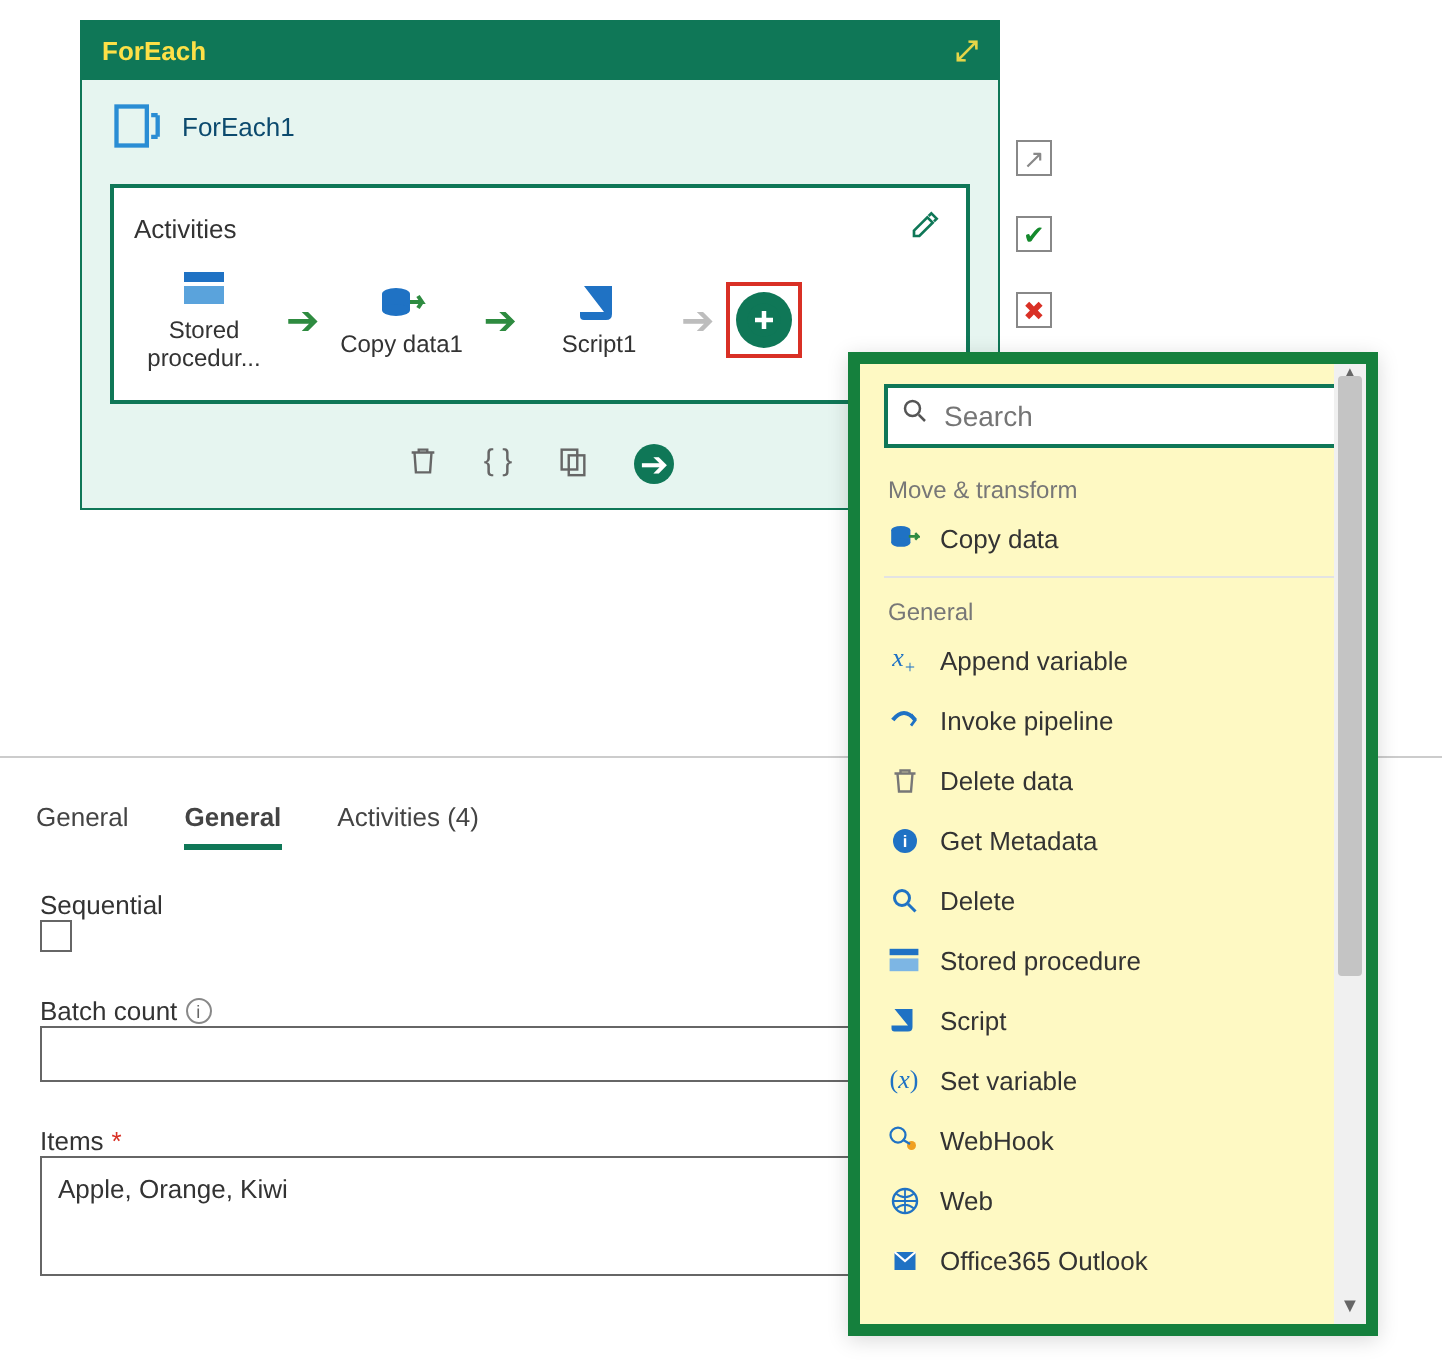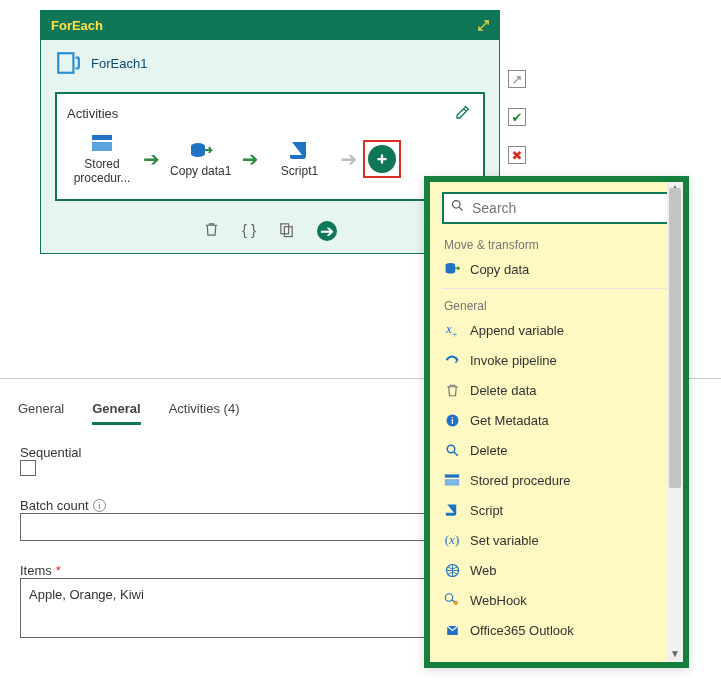--- a/index.html
+++ b/index.html
@@ -374,40 +374,40 @@
         <span>Script</span>
       </div>
       <div class="dd-item">
         <span class="dd-icon">
           <span style="color:#1f72c4;font-family:serif;">(<i>x</i>)</span>
         </span>
         <span>Set variable</span>
       </div>
       <div class="dd-item">
         <span class="dd-icon">
-          <svg viewBox="0 0 20 20" width="15" height="15">
-            <circle cx="10" cy="10" r="8" fill="none" stroke="#1f72c4" stroke-width="1.6"></circle>
-            <path d="M2 10 h16 M10 2 v16 M4 5 q6 5 12 0 M4 15 q6 -5 12 0" fill="none" stroke="#1f72c4" stroke-width="1.2"></path>
-          </svg>
-        </span>
-        <span>Web</span>
-      </div>
-      <div class="dd-item">
-        <span class="dd-icon">
           <svg viewBox="0 0 20 20" width="16" height="15">
             <circle cx="6" cy="6" r="5" fill="none" stroke="#1f72c4" stroke-width="1.5"></circle>
             <circle cx="15" cy="13" r="3" fill="#f0a020"></circle>
             <path d="M9 9 l5 3" stroke="#1f72c4" stroke-width="1.5"></path>
           </svg>
         </span>
         <span>WebHook</span>
       </div>
       <div class="dd-item">
         <span class="dd-icon">
           <svg viewBox="0 0 20 20" width="15" height="15">
+            <circle cx="10" cy="10" r="8" fill="none" stroke="#1f72c4" stroke-width="1.6"></circle>
+            <path d="M2 10 h16 M10 2 v16 M4 5 q6 5 12 0 M4 15 q6 -5 12 0" fill="none" stroke="#1f72c4" stroke-width="1.2"></path>
+          </svg>
+        </span>
+        <span>Web</span>
+      </div>
+      <div class="dd-item">
+        <span class="dd-icon">
+          <svg viewBox="0 0 20 20" width="15" height="15">
             <rect x="3" y="4" width="14" height="12" fill="#1f72c4"></rect>
             <path d="M3 4 l7 6 l7 -6" fill="none" stroke="#fff" stroke-width="1.5"></path>
           </svg>
         </span>
         <span>Office365 Outlook</span>
       </div>
     </div>
   <div class="scrollbar">
     <div class="scroll-arrow" style="top:0">▲</div>
     <div class="scroll-thumb"></div>

